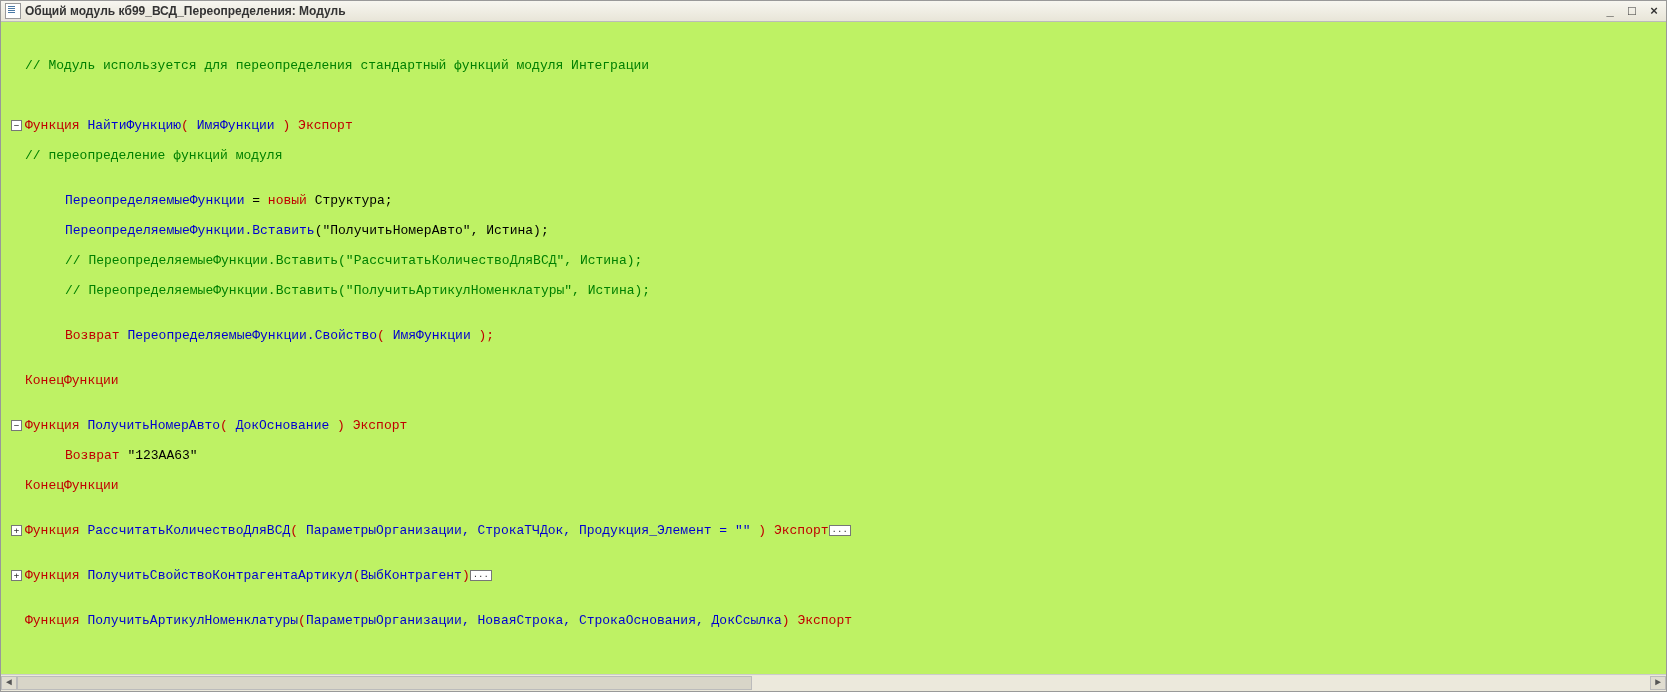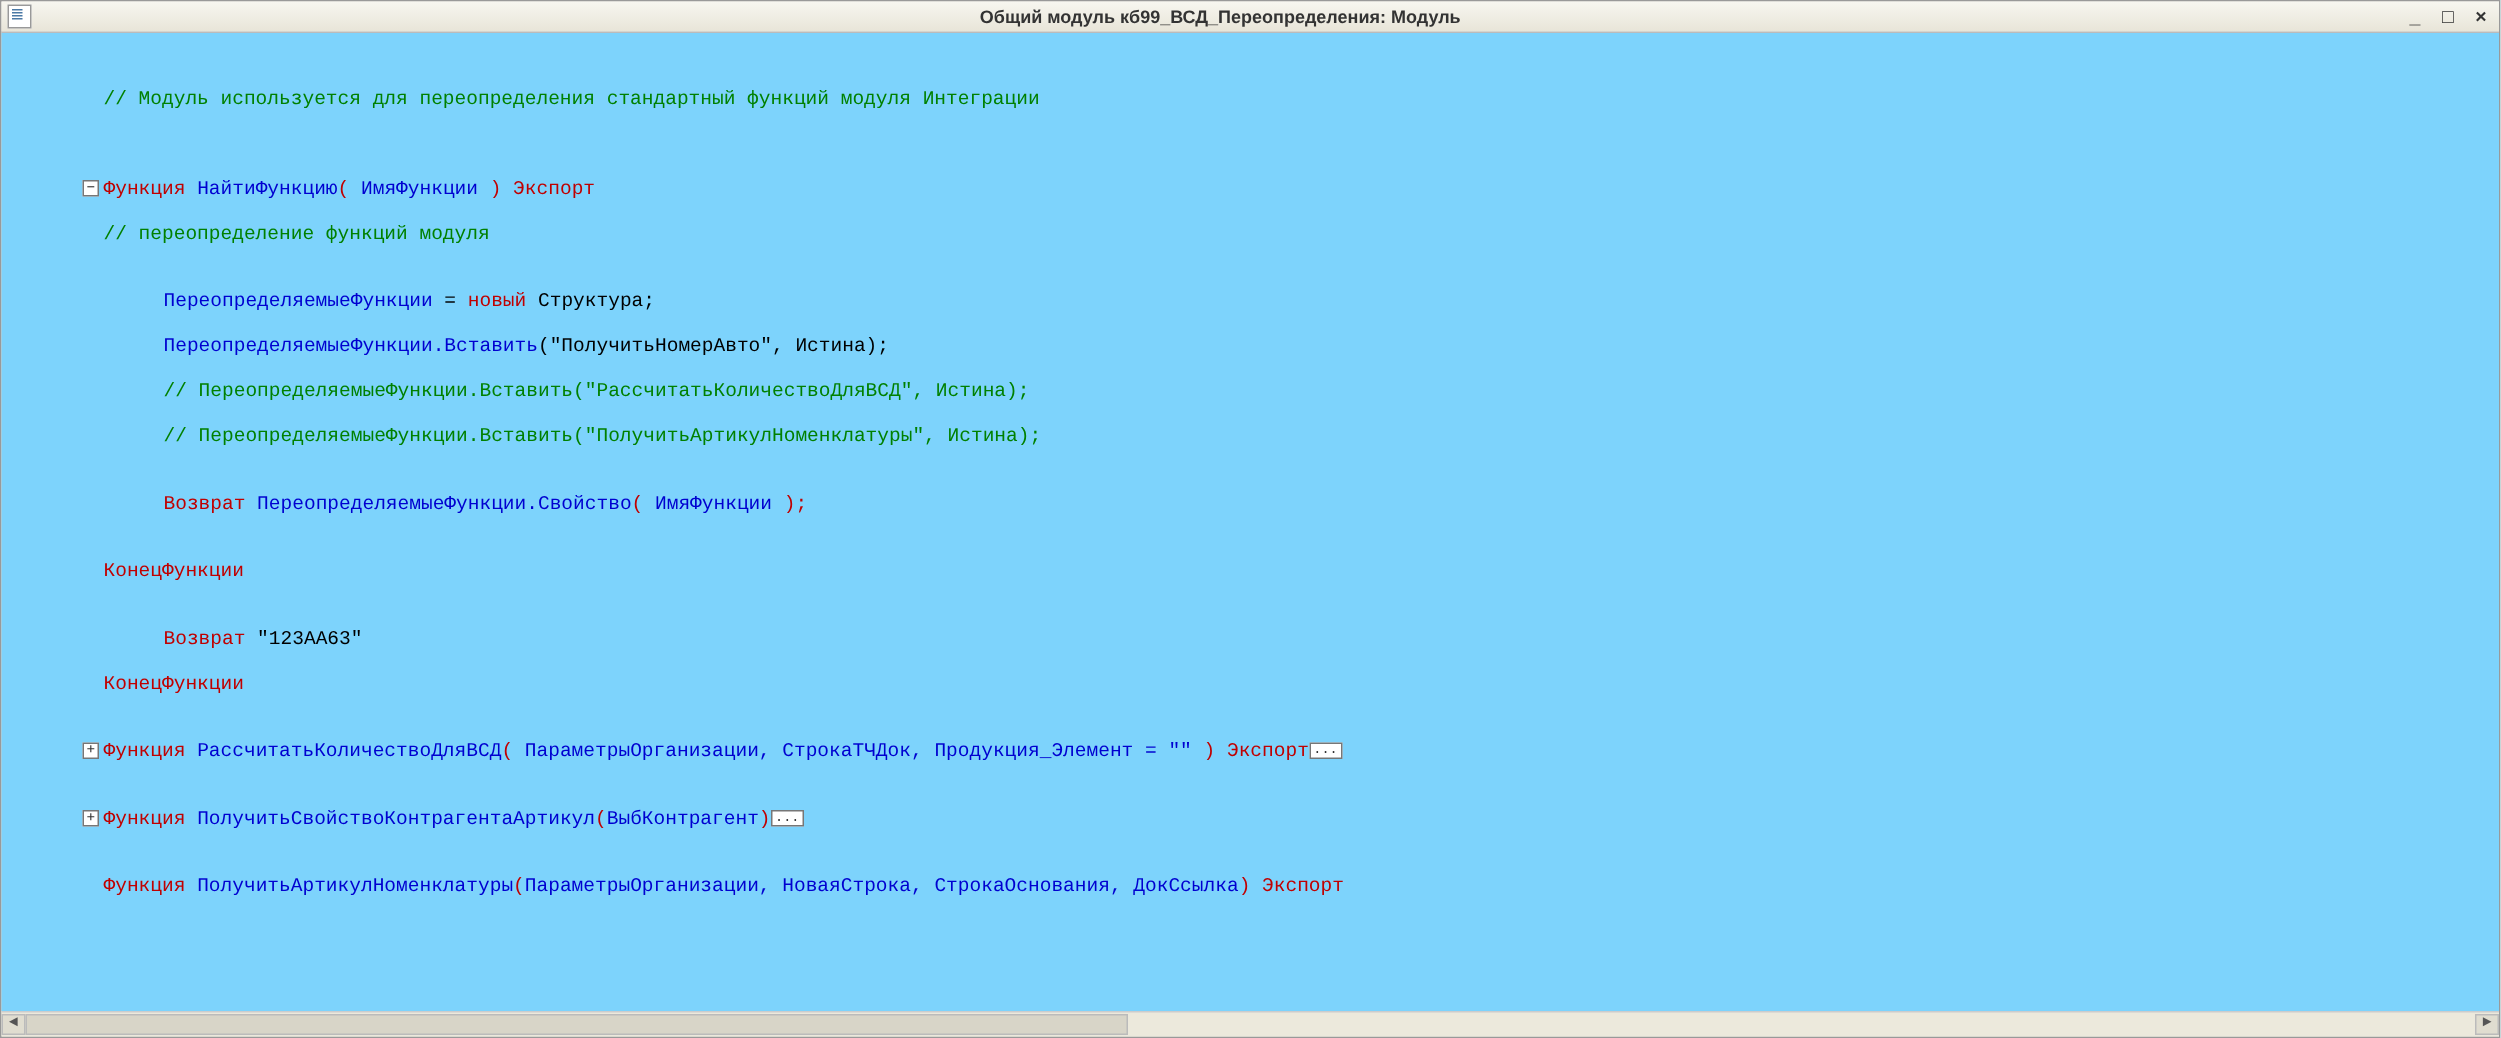--- a/index.html
+++ b/index.html
@@ -41,42 +41,41 @@
     position: relative;
   }
   .title-icon::after {
     content:"";
     position:absolute;
     left:2px; top:2px;
     width:7px; height:1px;
     background:#4a79a5;
     box-shadow: 0 2px 0 #4a79a5, 0 4px 0 #4a79a5, 0 6px 0 #4a79a5;
   }
-  .title-text { flex: 1; text-align: center; }
+  .title-text { flex: 1; }
   .win-controls {
     display: flex;
     gap: 6px;
     font-family: Arial, sans-serif;
     font-size: 13px;
     color: #333;
   }
   .win-btn {
     width: 16px;
     height: 14px;
     text-align: center;
     cursor: pointer;
     line-height: 13px;
     font-weight: bold;
   }
   .editor-wrap {
     flex: 1;
     display: flex;
     overflow: hidden;
-    background: #7dd3fc;
-    padding-left: 44px;
+    background: #bef264;
   }
   .code {
     flex: 1;
     padding: 6px 0 6px 10px;
     white-space: pre;
     line-height: 15px;
     color: #000;
     position: relative;
   }
   .line {
@@ -178,20 +177,21 @@
 <span class="line indent1"><span></span></span>
 <span class="line indent2"><span class="c-ident">ПереопределяемыеФункции</span><span class="c-black"> = </span><span class="c-keyword">новый</span><span class="c-black"> Структура;</span></span>
 <span class="line indent2"><span class="c-ident">ПереопределяемыеФункции.Вставить</span><span class="c-black">("ПолучитьНомерАвто", Истина);</span></span>
 <span class="line indent2"><span class="c-comment">// ПереопределяемыеФункции.Вставить("РассчитатьКоличествоДляВСД", Истина);</span></span>
 <span class="line indent2"><span class="c-comment">// ПереопределяемыеФункции.Вставить("ПолучитьАртикулНоменклатуры", Истина);</span></span>
 <span class="line indent1"><span></span></span>
 <span class="line indent2"><span class="c-keyword">Возврат</span><span class="c-ident"> ПереопределяемыеФункции.Свойство</span><span class="c-paren">( </span><span class="c-ident">ИмяФункции</span><span class="c-paren"> );</span></span>
 <span class="line indent1"><span></span></span>
 <span class="line indent1"><span class="c-keyword">КонецФункции</span></span>
 <span class="line indent1"><span></span></span>
+<span class="line indent1"><span class="fold minus"></span><span class="c-keyword">Функция </span><span class="c-ident">ПолучитьНомерАвто</span><span class="c-paren">( </span><span class="c-ident">ДокОснование</span><span class="c-paren"> ) </span><span class="c-keyword">Экспорт</span></span>
 <span class="line indent2"><span class="c-keyword">Возврат</span><span class="c-black"> "123АА63"</span></span>
 <span class="line indent1"><span class="c-keyword">КонецФункции</span></span>
 <span class="line indent1"><span></span></span>
 <span class="line indent1"><span class="fold plus"></span><span class="c-keyword">Функция </span><span class="c-ident">РассчитатьКоличествоДляВСД</span><span class="c-paren">( </span><span class="c-ident">ПараметрыОрганизации, СтрокаТЧДок, Продукция_Элемент = ""</span><span class="c-paren"> ) </span><span class="c-keyword">Экспорт</span><span class="ellipsis-box">...</span></span>
 <span class="line indent1"><span></span></span>
 <span class="line indent1"><span class="fold plus"></span><span class="c-keyword">Функция </span><span class="c-ident">ПолучитьСвойствоКонтрагентаАртикул</span><span class="c-paren">(</span><span class="c-ident">ВыбКонтрагент</span><span class="c-paren">)</span><span class="ellipsis-box">...</span></span>
 <span class="line indent1"><span></span></span>
 <span class="line indent1"><span class="c-keyword">Функция </span><span class="c-ident">ПолучитьАртикулНоменклатуры</span><span class="c-paren">(</span><span class="c-ident">ПараметрыОрганизации, НоваяСтрока, СтрокаОснования, ДокСсылка</span><span class="c-paren">) </span><span class="c-keyword">Экспорт</span></span>
 <span class="line indent1"><span></span></span>
 

